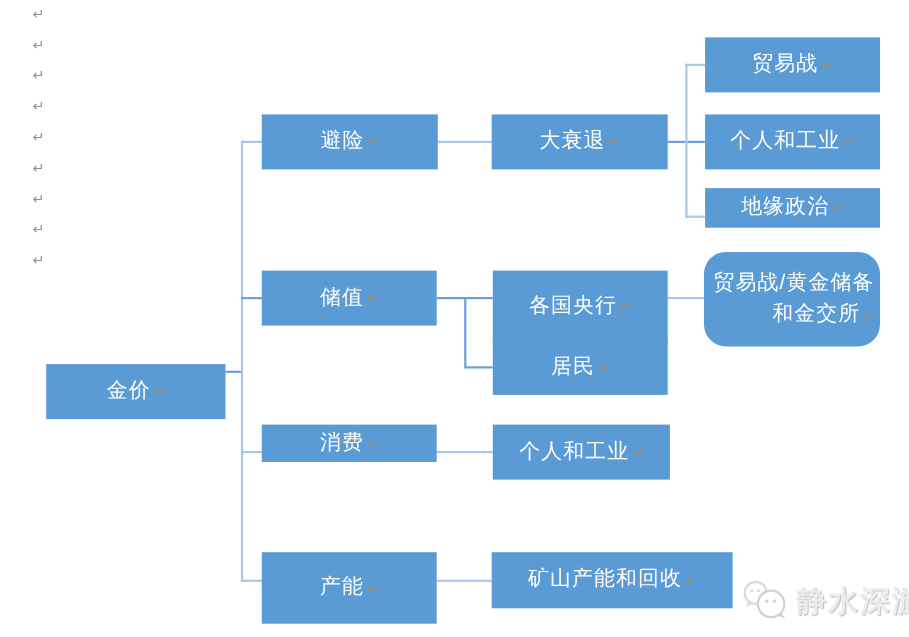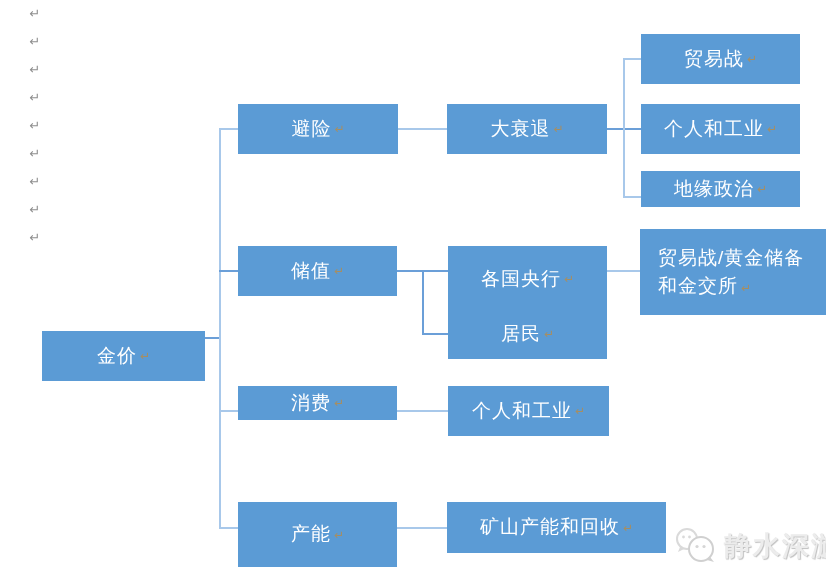--- a/index.html
+++ b/index.html
@@ -11,27 +11,27 @@
   
   .pmark{
     position:absolute;left:28px;width:14px;height:14px;
     color:#8f8f8f;font-size:13px;line-height:14px;text-align:center;
     font-family:"DejaVu Sans",sans-serif;
   }
   
   .node{
     position:absolute;background:#5B9BD5;color:#ffffff;
     display:flex;align-items:center;justify-content:center;
-    font-size:19px;letter-spacing:1px;text-align:left;line-height:1.5;
+    font-size:19px;letter-spacing:1px;text-align:right;line-height:1.5;
   }
   .node .ret{
     color:#A68E63;font-size:12px;letter-spacing:0;margin-left:3px;
     font-family:"DejaVu Sans",sans-serif;
   }
-  .node.multiline{padding:0 18px;}
+  .node.multiline{padding:0 5px;border-radius:20px;}
   .node.multiline .inner{display:inline;}
   
   .hline,.vline{position:absolute;}
   .hline{height:2px;}
   .vline{width:2px;}
   .c-light{background:#A8C8EA;}
   .c-mid{background:#6B9FD8;}
   
   .watermark{
     position:absolute;left:674px;top:527px;display:flex;align-items:center;

